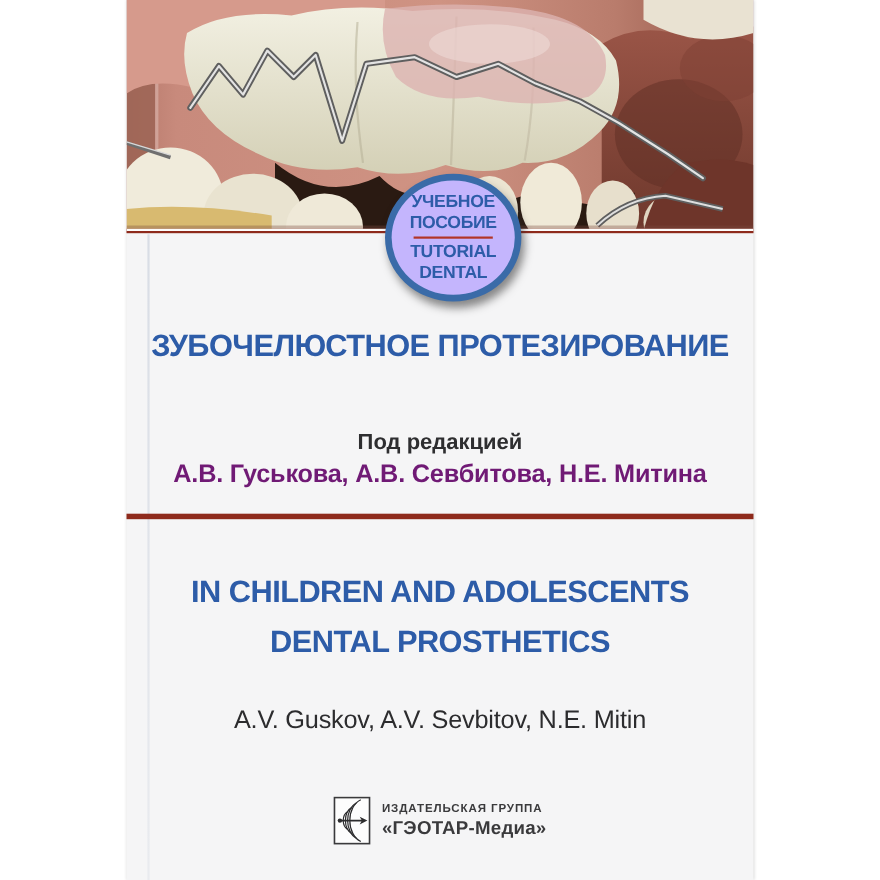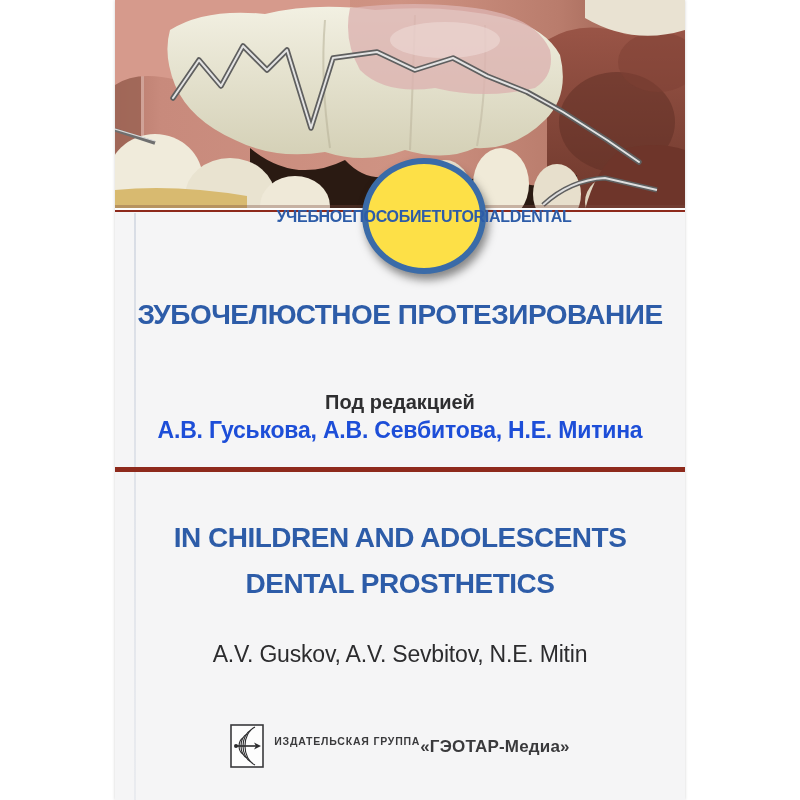--- a/index.html
+++ b/index.html
@@ -7,50 +7,50 @@
          font-family:"Liberation Sans", sans-serif;}
   .book{position:absolute;left:115px;top:0;width:570px;height:800px;
         background:#f5f5f6;box-shadow:0 0 3px rgba(0,0,0,.18);}
   .photo{position:absolute;left:0;top:0;width:570px;height:210px;overflow:hidden;}
   .photo svg{display:block;}
   .photo-rule{position:absolute;left:0;top:208px;width:570px;height:2px;
               background:var(--rule-red,#8e2a1c);border-top:2px solid #fdfdfc;}
   .crease{position:absolute;left:19px;top:213px;bottom:0;width:2px;
           background:linear-gradient(180deg,rgba(150,165,190,.30),rgba(150,165,190,.12));}
 
-  .badge{position:absolute;left:247px;top:158px;width:112px;height:104px;
-         background:#fde047;border:6px solid var(--badge-ring-blue,#3a6ba8);border-radius:50%;
+  .badge{position:absolute;left:235px;top:158px;width:112px;height:104px;
+         background:#c4b5fd;border:6px solid var(--badge-ring-blue,#3a6ba8);border-radius:50%;
          box-shadow:3px 6px 8px rgba(45,45,45,.55);
-         display:flex;flex-direction:row;align-items:center;justify-content:center;
+         display:flex;flex-direction:column;align-items:center;justify-content:center;
          z-index:6;text-align:center;}
   .badge .b-line{color:var(--title-blue,#2d5ca8);font-weight:bold;font-size:16px;
                  line-height:19px;letter-spacing:-0.3px;}
   .badge .b-rule{width:72px;height:2px;background:var(--badge-rule-red,#b23527);margin:3px 0;}
 
   .title-ru{position:absolute;left:0;top:292px;width:570px;text-align:center;
             color:var(--title-blue,#2d5ca8);font-weight:bold;font-size:28px;line-height:45px;
             letter-spacing:-0.5px;}
   .edited-label{position:absolute;left:0;top:391px;width:570px;text-align:center;
             color:#2e2e30;font-size:20px;font-weight:600;}
   .edited-names{position:absolute;left:0;top:417px;width:570px;text-align:center;
-            color:#1d4ed8;font-size:23px;font-weight:600;letter-spacing:-0.2px;}
+            color:#701a75;font-size:23px;font-weight:600;letter-spacing:-0.2px;}
   .rule-red{position:absolute;left:0;top:467px;width:570px;height:5px;
             background:var(--rule-red,#8e2a1c);}
   .title-en{position:absolute;left:0;top:515px;width:570px;text-align:center;
             color:var(--title-blue,#2d5ca8);font-weight:bold;font-size:28px;line-height:46px;
             letter-spacing:-0.5px;}
   .editors-label{position:absolute;left:0;top:616px;width:570px;text-align:center;
             color:#2c2c2e;font-size:21px;font-weight:bold;}
   .editors-names{position:absolute;left:0;top:641px;width:570px;text-align:center;
             color:#2c2c2e;font-size:23px;font-weight:normal;letter-spacing:-0.2px;}
 
   .publisher{position:absolute;left:0;top:724px;width:570px;display:flex;
              align-items:center;justify-content:center;gap:10px;}
   .pub-icon{width:34px;height:44px;flex:0 0 auto;}
-  .pub-text{display:flex;flex-direction:row;justify-content:center;}
+  .pub-text{display:flex;flex-direction:column;justify-content:center;}
   .pub-line1{color:#3a3a3c;font-size:10.5px;font-weight:bold;letter-spacing:0.8px;}
   .pub-line2{color:#3a3a3c;font-size:17px;font-weight:bold;margin-top:2px;letter-spacing:0.2px;}
 </style>
 </head>
 <body>
 
 <div class="stage">
   <div class="book">
 
     <div class="photo">

